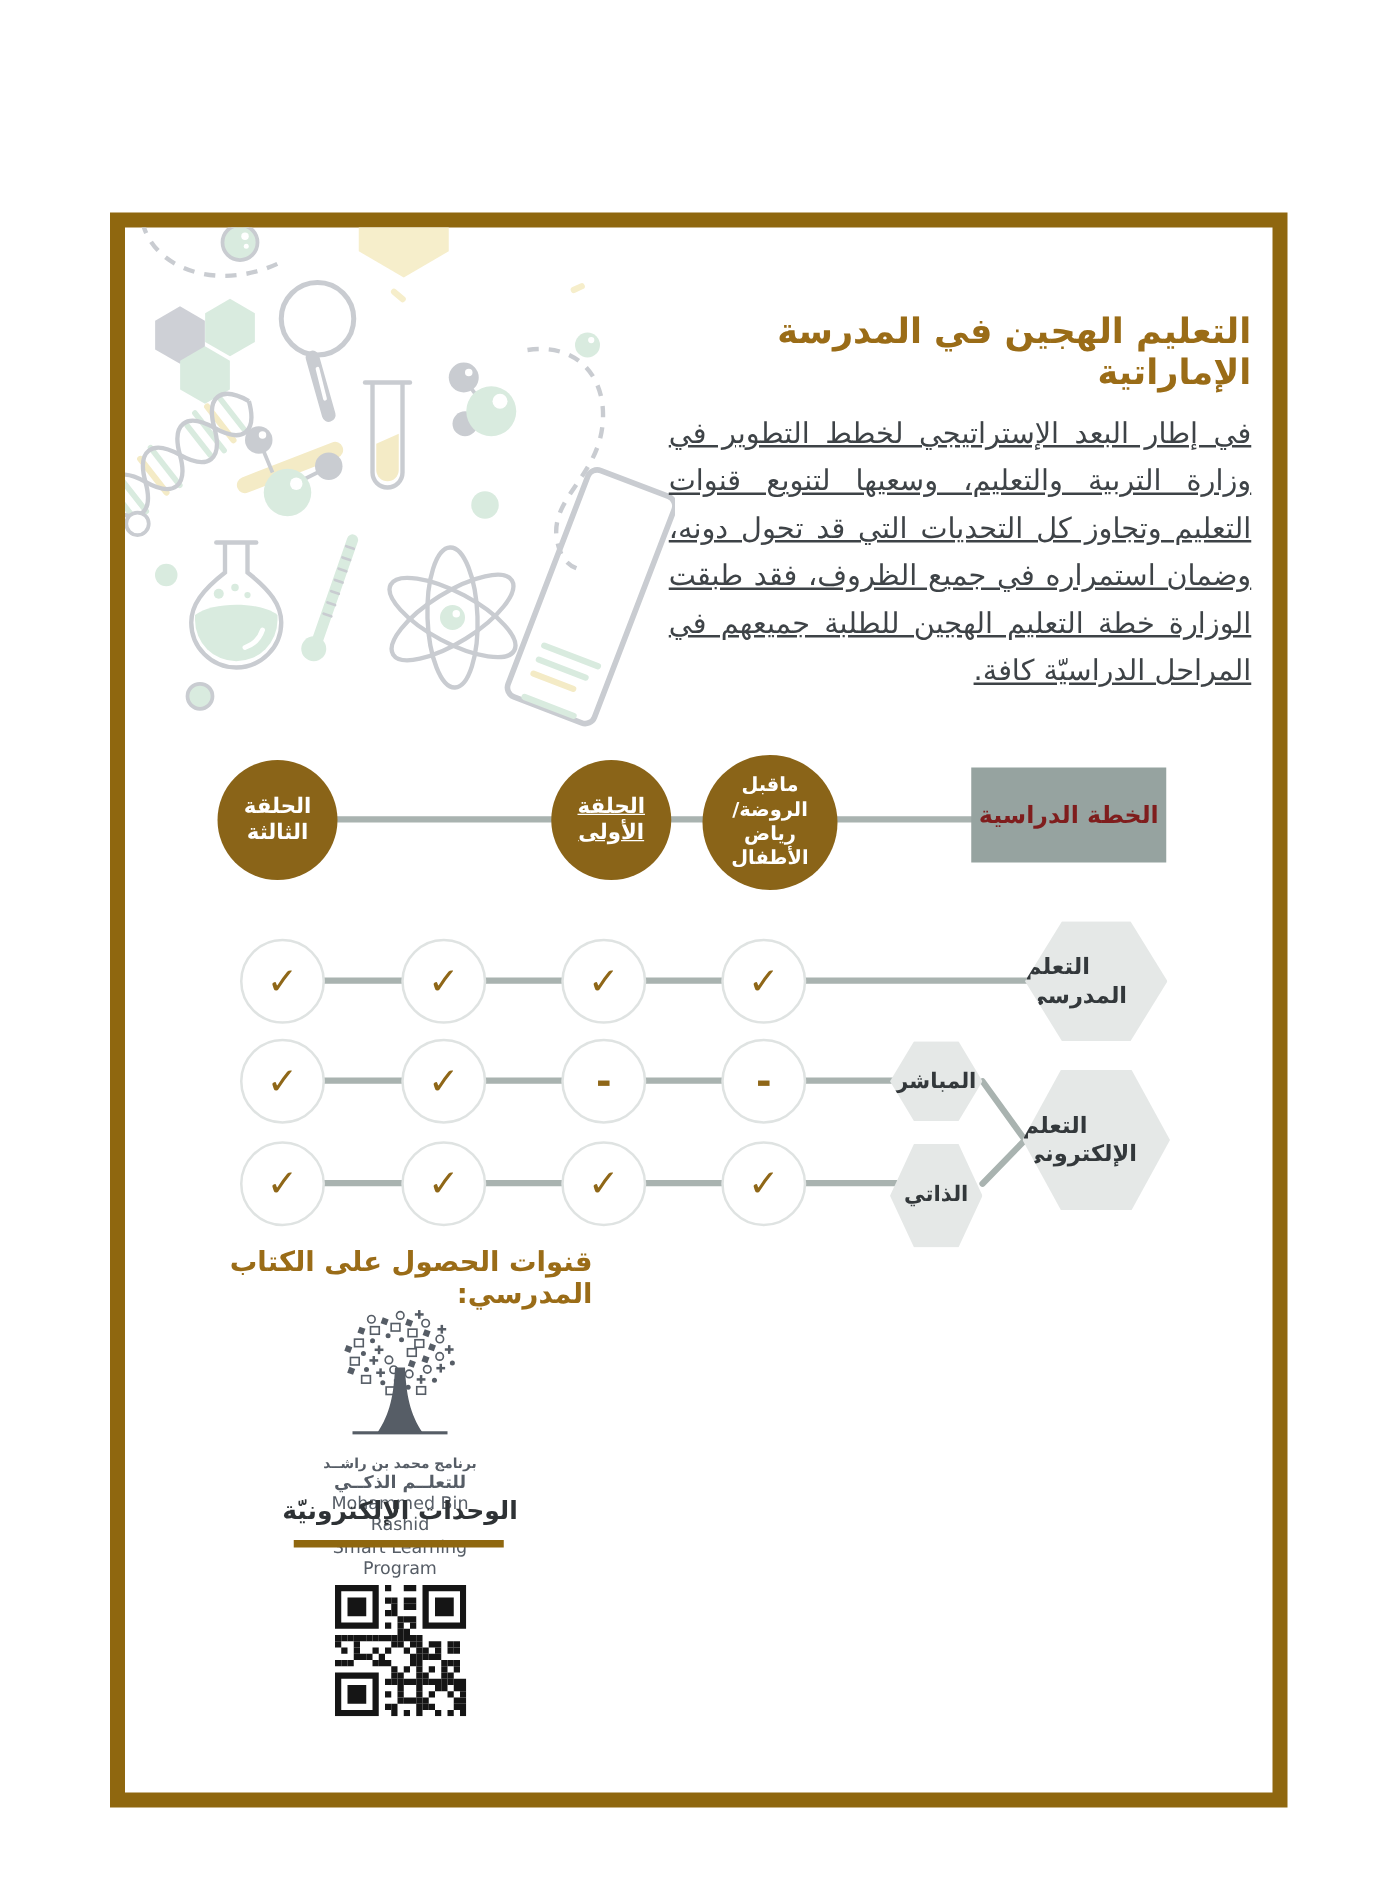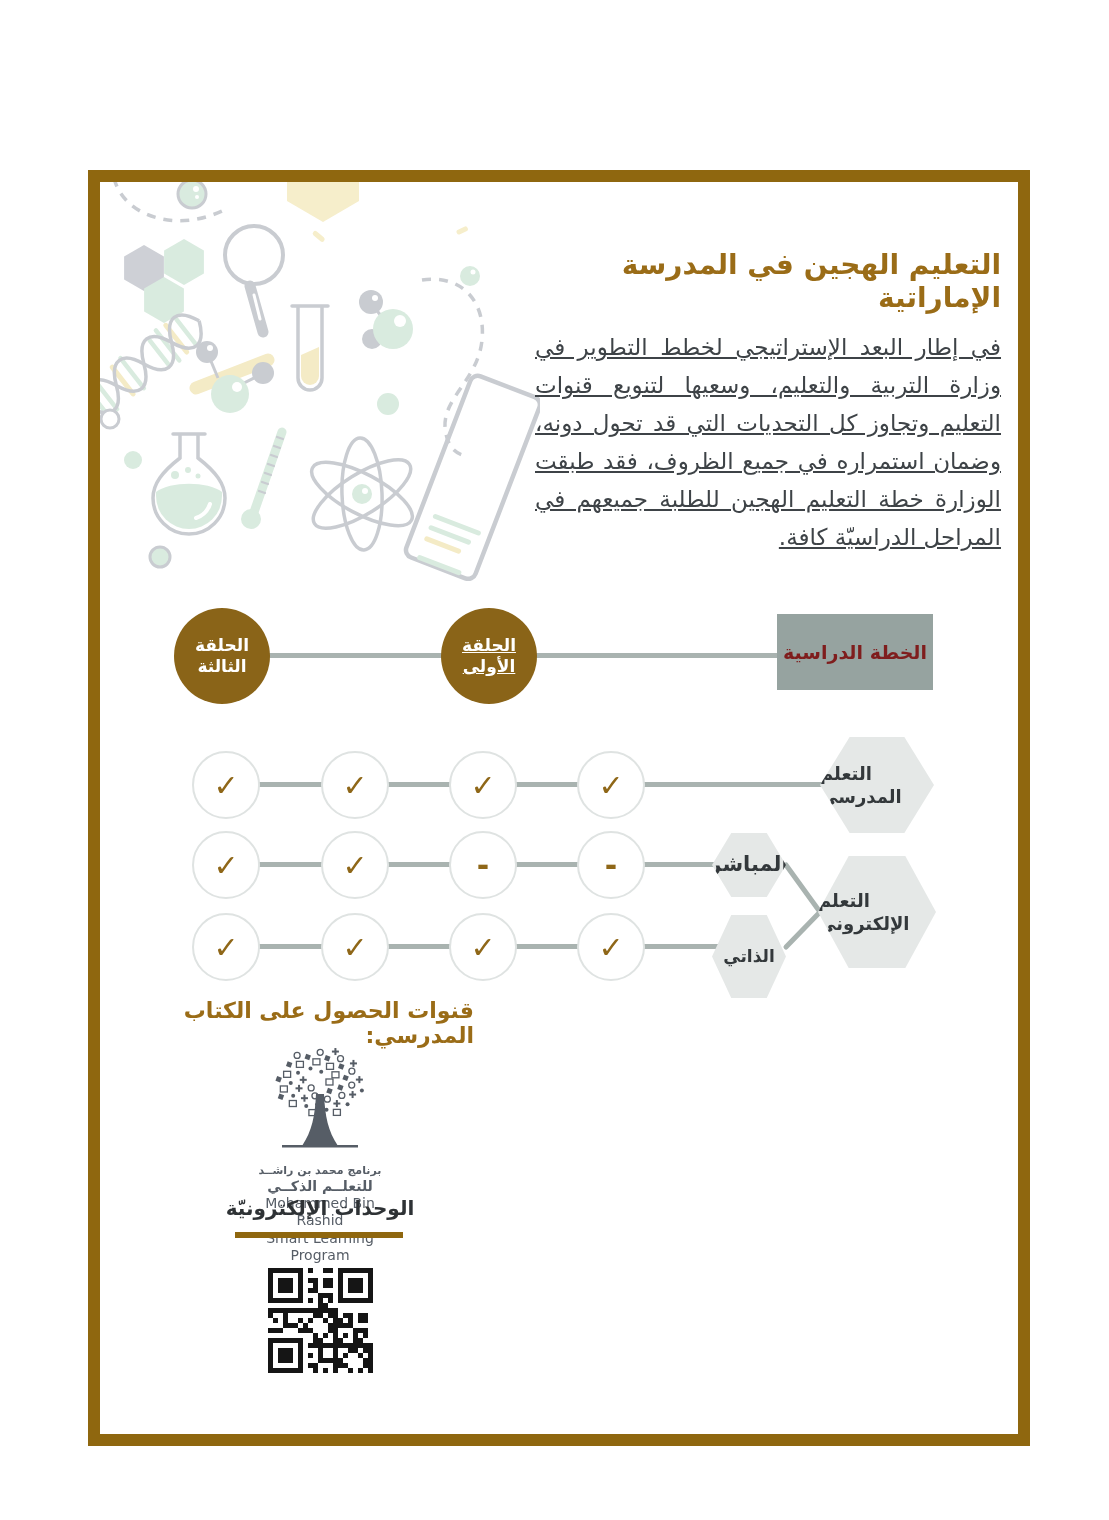--- a/index.html
+++ b/index.html
@@ -30,21 +30,21 @@
   .st4{left:562px;top:584px;width:108px;height:108px;font-size:15.5px;}
 
   
   .cell{width:68px;height:68px;border-radius:50%;background:#fff;border:2px solid #dfe3e2;box-sizing:border-box;
         display:flex;align-items:center;justify-content:center;color:#8f6718;font-size:30px;font-weight:bold;}
   .colA{left:192px;} .colB{left:321px;} .colC{left:449px;} .colD{left:577px;}
   .rowT{top:731px;} .rowM{top:811px;} .rowB{top:893px;}
   .hex{background:#e5e8e7;color:#33383b;font-weight:bold;display:flex;align-items:center;justify-content:center;
        text-align:left;line-height:1.3;clip-path:polygon(26% 0%,74% 0%,100% 50%,74% 100%,26% 100%,0% 50%);}
   .hex-school{left:820px;top:717px;width:114px;height:96px;font-size:18px;}
-  .hex-live{left:712px;top:813px;width:74px;height:64px;font-size:21px;}
+  .hex-live{left:712px;top:813px;width:74px;height:64px;font-size:17px;}
   .hex-self{left:712px;top:895px;width:74px;height:83px;font-size:17px;}
   .hex-elearn{left:818px;top:836px;width:118px;height:112px;font-size:18px;}
 
   
   .channels-h{left:168px;top:978px;width:306px;text-align:right;font-size:22px;font-weight:bold;color:#9a6c17;}
   .logo{left:252px;top:1022px;width:136px;text-align:center;color:#565d66;}
   .logo .ar1{font-size:11px;font-weight:bold;line-height:1.25;}
   .logo .ar2{font-size:14px;font-weight:bold;line-height:1.2;}
   .logo .en{font-size:14px;font-weight:normal;line-height:1.25;letter-spacing:0px;}
   .units{left:225px;top:1176px;width:190px;text-align:center;font-size:20px;font-weight:bold;color:#2e3235;}
@@ -167,20 +167,21 @@
     <rect x="356" y="46" width="12" height="5" rx="2.5" transform="rotate(-25 362 48)" fill="#f6eecb"></rect>
   </svg>
 
   <div class="abs title rtl">التعليم الهجين في المدرسة الإماراتية</div>
   <div class="abs intro rtl">في إطار البعد الإستراتيجي لخطط التطوير في وزارة التربية والتعليم، وسعيها لتنويع قنوات التعليم وتجاوز كل التحديات التي قد تحول دونه، وضمان استمراره في جميع الظروف، فقد طبقت الوزارة خطة التعليم الهجين للطلبة جميعهم في المراحل الدراسيّة كافة.</div>
 
   <div class="abs line" style="left:222px;top:633px;width:560px;"></div>
   <div class="abs plan-box rtl">الخطة الدراسية</div>
   <div class="abs stage st1 rtl">الحلقة الثالثة</div>
   <div class="abs stage st3 rtl">الحلقة الأولى</div>
+  <div class="abs stage st4 rtl">ماقبل الروضة/ رياض الأطفال</div>
 
   <div class="abs line" style="left:226px;top:762px;width:598px;"></div>
   <div class="abs line" style="left:226px;top:842px;width:492px;"></div>
   <div class="abs line" style="left:226px;top:924px;width:492px;"></div>
   <svg class="abs" style="left:770px;top:820px;width:70px;height:120px;" viewBox="0 0 70 120">
     <path d="M16 25 L50 72 L16 107" stroke="#a9b3b0" stroke-width="5" fill="none" stroke-linecap="round" stroke-linejoin="round"></path>
   </svg>
 
   <div class="abs cell colA rowT">✓</div>
   <div class="abs cell colB rowT">✓</div>

